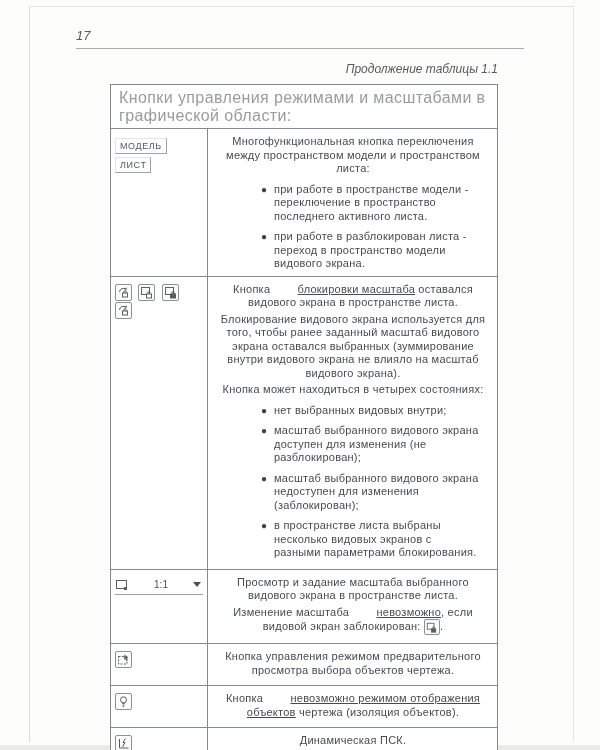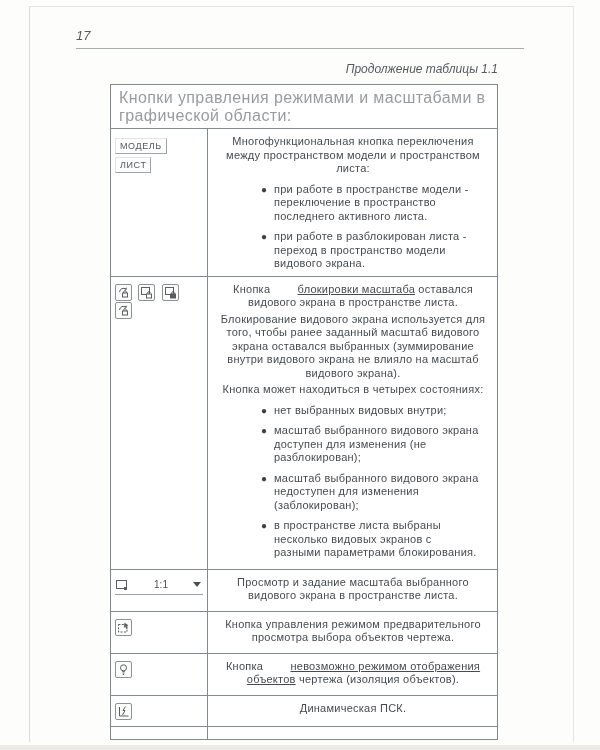--- a/index.html
+++ b/index.html
@@ -185,20 +185,27 @@
               <rect x="1.5" y="2.5" width="10" height="8" fill="none" stroke="#5a5e62"></rect>
               <rect x="9" y="9" width="3" height="3" fill="#5a5e62"></rect>
             </svg>
         </span>
         <span class="scale-val">1:1</span>
         <span class="combo-arrow"></span>
       </div>
     </div>
     <div class="cr">
       <p>Просмотр и задание масштаба выбранного видового экрана в пространстве листа.</p>
+      <p><span>Изменение масштаба </span><span class="u">невозможно</span><span>, если видовой экран заблокирован: </span><span class="inline-tool">
+            <svg width="11" height="11" viewBox="0 0 13 13">
+              <rect x="1.5" y="1.5" width="8" height="7" fill="none" stroke="#5a5e62"></rect>
+              <rect x="6.5" y="8" width="5" height="4" fill="#5a5e62" stroke="#5a5e62"></rect>
+              <path d="M7.8 8V6.8a1.2 1.2 0 0 1 2.4 0V8" fill="none" stroke="#5a5e62"></path>
+            </svg>
+          </span><span>.</span></p>
     </div>
   </div>
 
   <div class="trow">
     <div class="cl">
       <span class="tool">
         <svg width="13" height="13" viewBox="0 0 13 13">
             <rect x="1.5" y="3.5" width="8.5" height="7.5" fill="none" stroke="#5a5e62" stroke-dasharray="2 1.4"></rect>
             <path d="M7.5 1.5l4 3.2-2 .3 1 2.4-1.3.5-1-2.4-1.4 1.4z" fill="#5a5e62"></path>
           </svg>

